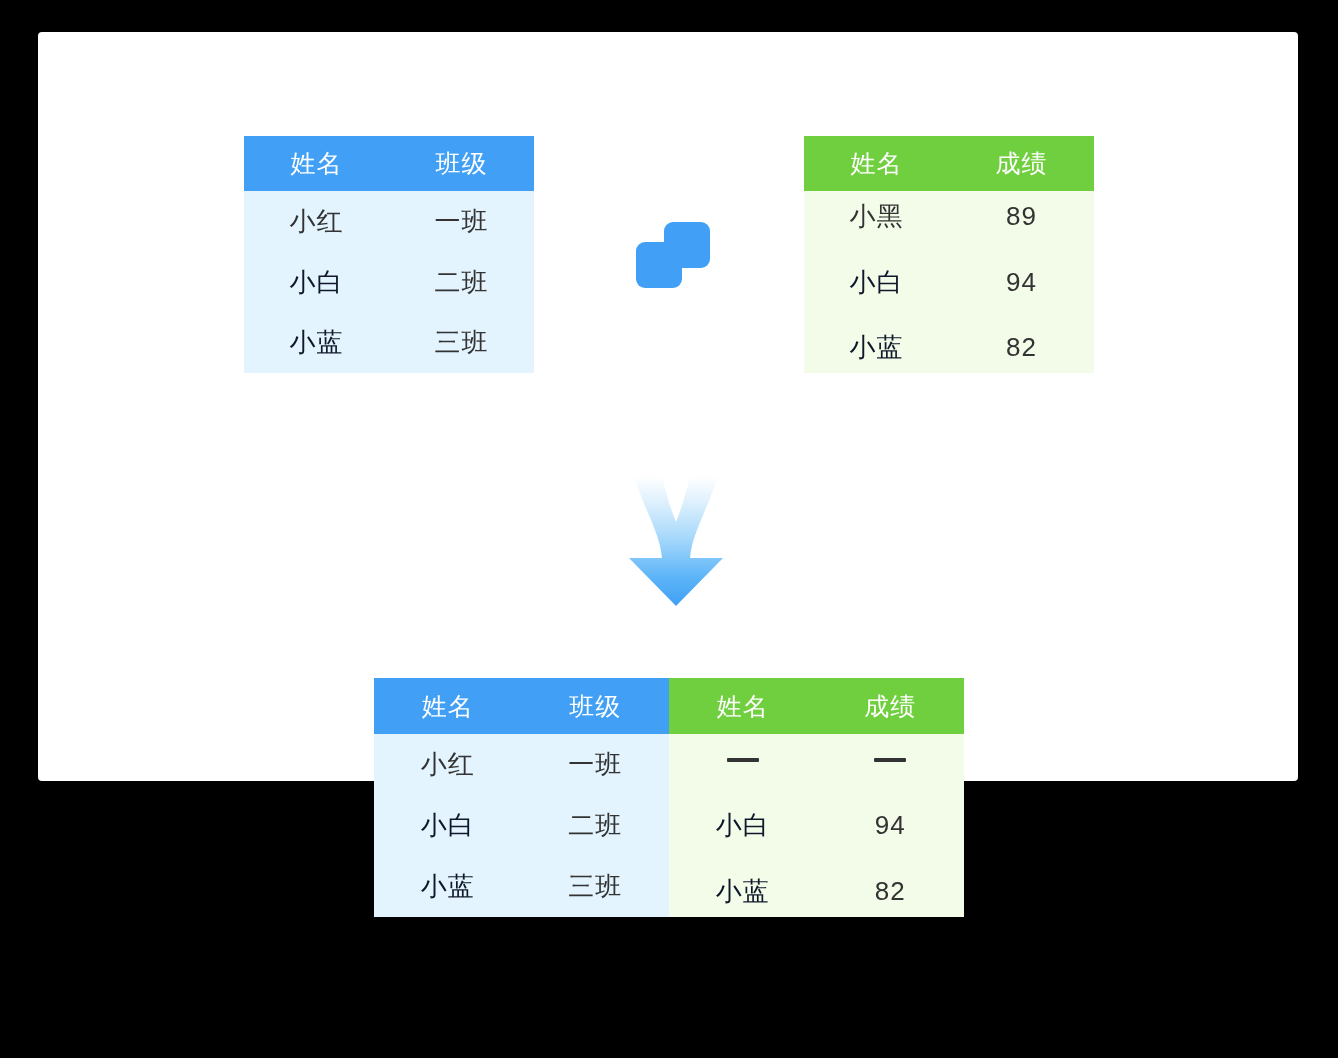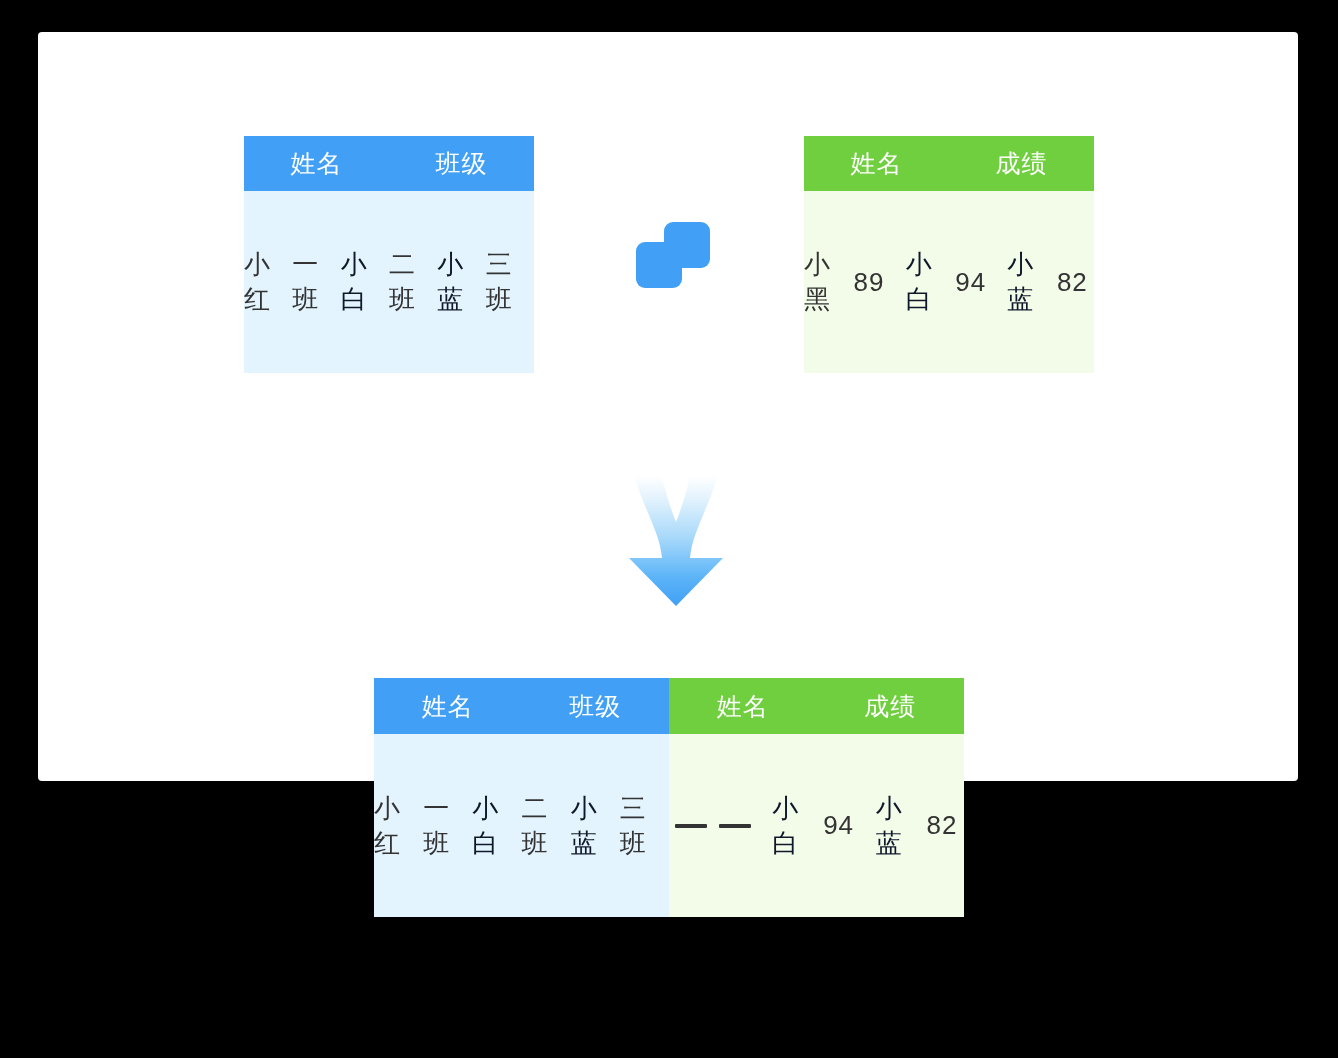--- a/index.html
+++ b/index.html
@@ -39,21 +39,21 @@
     flex: 1 1 0;
     display: flex;
     align-items: center;
     justify-content: center;
     color: #ffffff;
     font-size: 25px;
     letter-spacing: 1px;
   }
   .tbody {
     display: flex;
-    flex-direction: row;
+    flex-direction: column;
     flex: 1 1 auto;
   }
   .trow {
     display: flex;
     flex: 1 1 0;
   }
   .td {
     flex: 1 1 0;
     display: flex;
     align-items: center;

